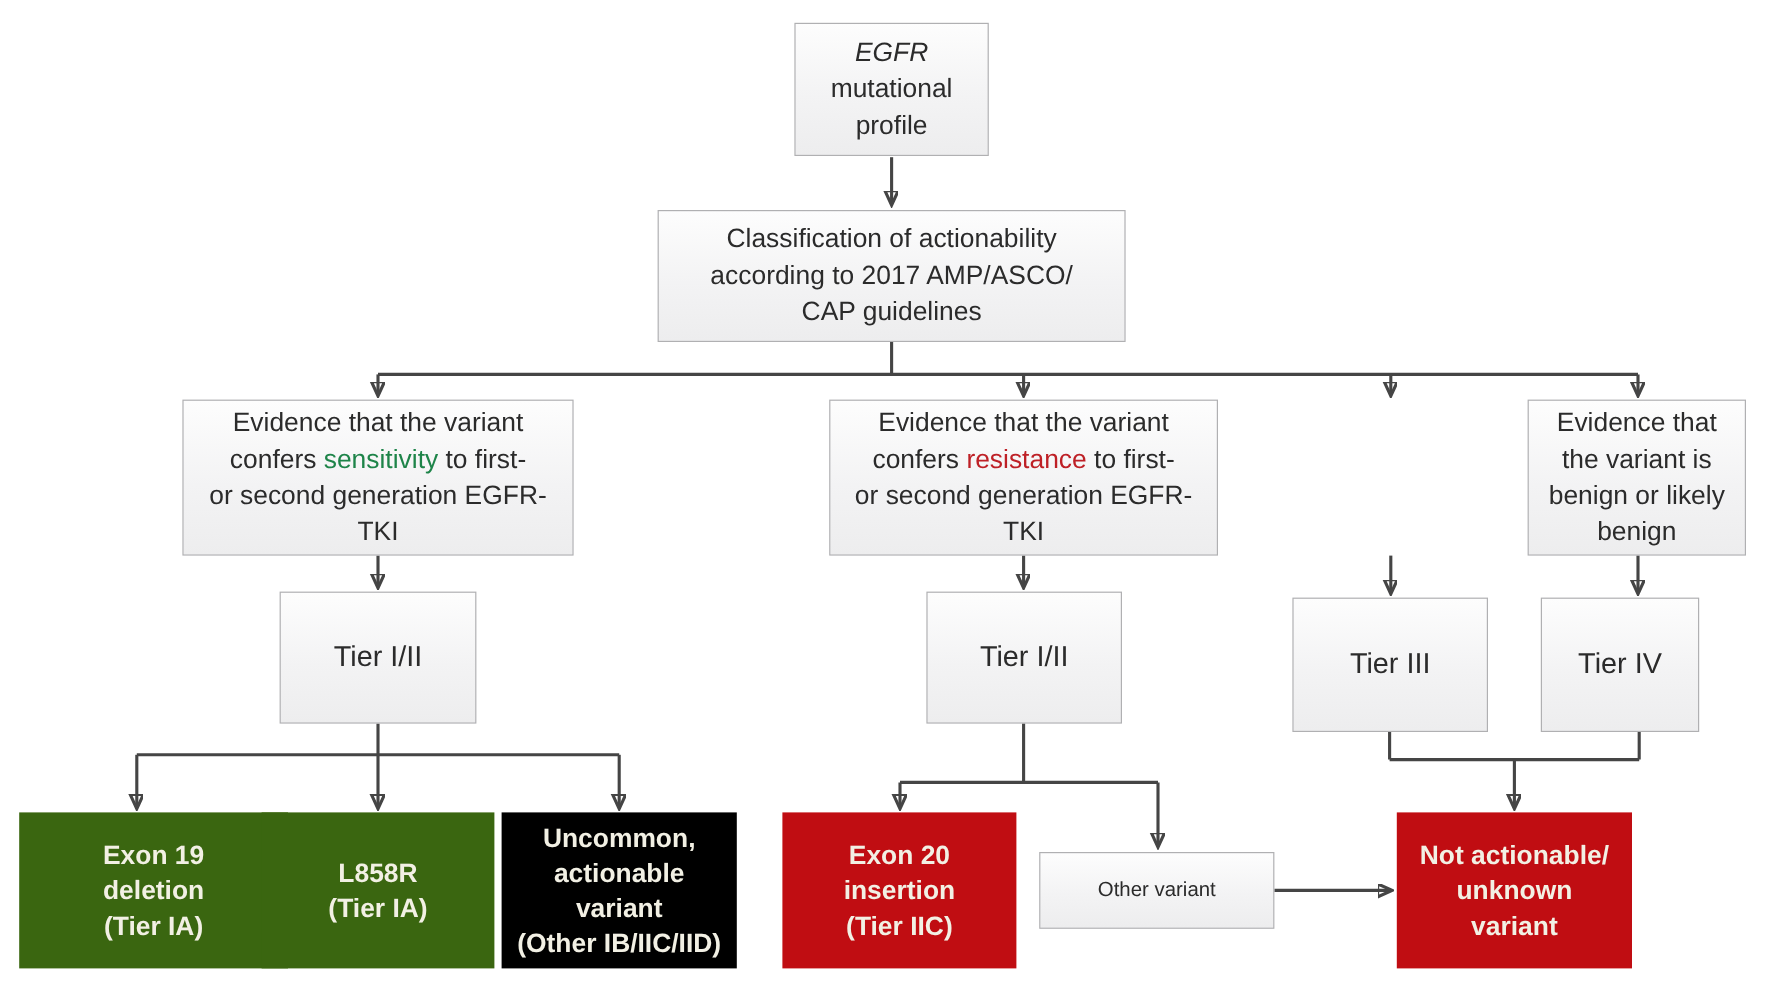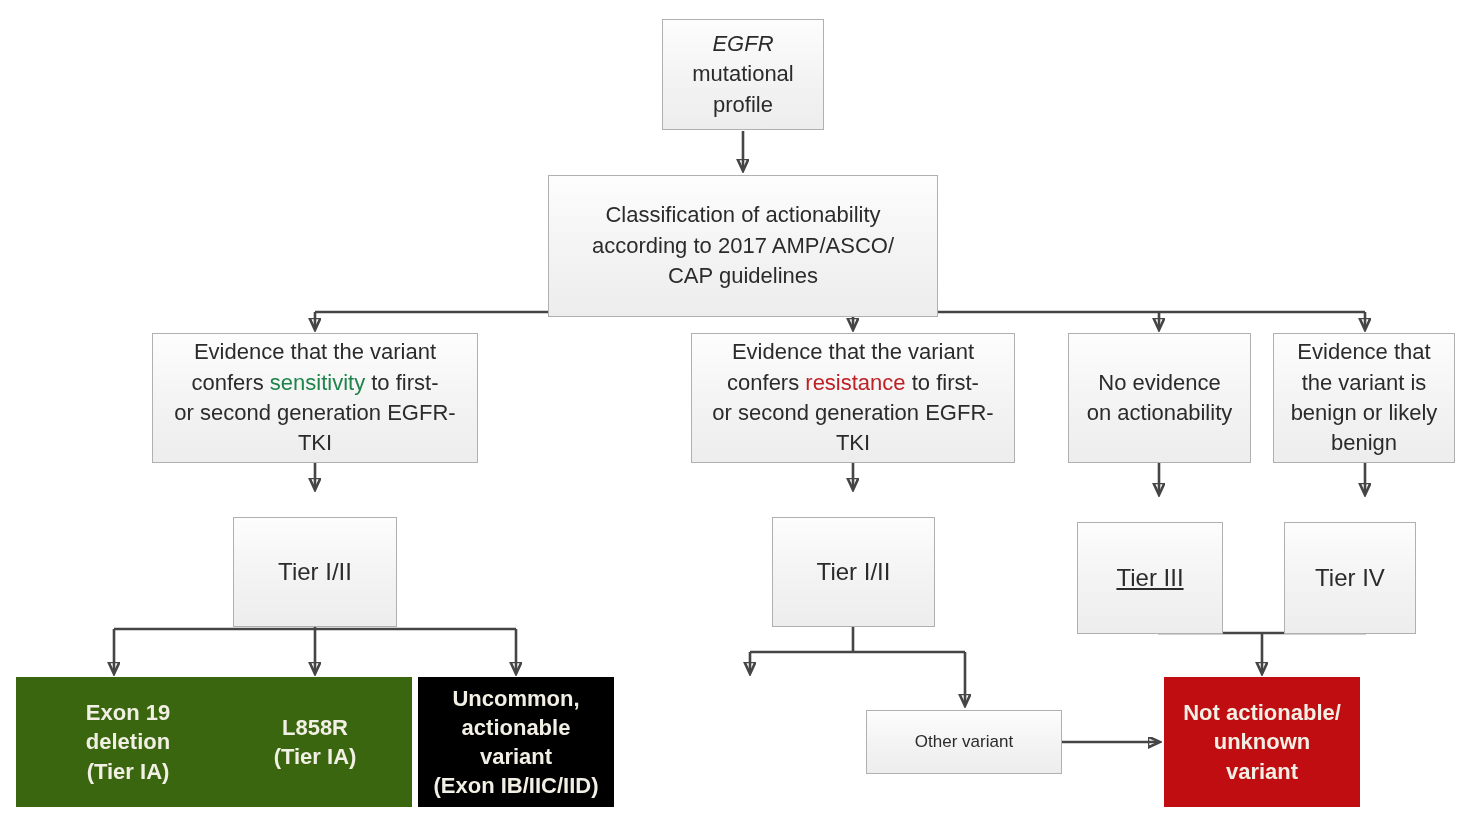--- a/index.html
+++ b/index.html
@@ -19,21 +19,21 @@
     display:flex;flex-direction:column;
     justify-content:center;align-items:center;
     text-align:center;
   }
   .light{
     background:linear-gradient(180deg,#fdfdfd 0%,#f3f3f4 55%,#ededee 100%);
     border:1.5px solid #b0b0b2;
     font-size:22px;line-height:1.38;
     padding:3px 7px;
   }
-  .tier{font-size:24px;margin-top:24px;}
+  .tier{font-size:24px;}
   .leaf{
     font-weight:bold;
     font-size:22px;line-height:1.33;
     color:#f2f0e4;
     padding:2px 4px;
   }
   .ln{display:block;white-space:nowrap;}
   .hl{font-weight:normal;}
   .it{font-style:italic;display:block;}
   .blk{display:block;}
@@ -78,21 +78,21 @@
     <path d="M1262,633 L1262,673" marker-end="url(#arr)"></path>
 
     <path d="M1062,742 L1159,742" marker-end="url(#arr)"></path>
   </svg>
 
   <div class="node light" style="left:662px;top:19px;width:162px;height:111px;">
     <span class="it">EGFR</span>
     <span class="blk">mutational profile</span>
   </div>
 
-  <div class="node light" style="left:548px;top:175px;width:390px;height:142px;">
+  <div class="node light" style="left:548px;top:175px;width:390px;height:110px;">
     <span class="ln">Classification of actionability</span>
     <span class="ln">according to 2017 AMP/ASCO/</span>
     <span class="ln">CAP guidelines</span>
   </div>
 
   <div class="node light" style="left:152px;top:333px;width:326px;height:130px;">
     <span class="ln">Evidence that the variant</span>
     <span class="ln">
       <span>confers </span><span class="hl" style="color: rgb(30, 132, 73);">sensitivity</span><span> to first-</span>
     </span>
@@ -102,39 +102,35 @@
 
   <div class="node light" style="left:691px;top:333px;width:324px;height:130px;">
     <span class="ln">Evidence that the variant</span>
     <span class="ln">
       <span>confers </span><span class="hl" style="color: rgb(190, 32, 38);">resistance</span><span> to first-</span>
     </span>
     <span class="ln">or second generation EGFR-</span>
     <span class="ln">TKI</span>
   </div>
 
-  <div class="node light" style="left:1068px;top:333px;width:183px;height:130px;">
-    <span class="ln">No evidence</span>
-    <span class="ln">on actionability</span>
-  </div>
 
   <div class="node light" style="left:1273px;top:333px;width:182px;height:130px;">
     <span class="ln">Evidence that</span>
     <span class="ln">the variant is</span>
     <span class="ln">benign or likely</span>
     <span class="ln">benign</span>
   </div>
 
   <div class="node light tier" style="left:233px;top:493px;width:164px;height:110px;">
     <span>Tier I/II</span>
   </div>
   <div class="node light tier" style="left:772px;top:493px;width:163px;height:110px;">
     <span>Tier I/II</span>
   </div>
-  <div class="node light tier" style="left:1077px;top:498px;width:146px;height:112px;text-decoration:underline;">
+  <div class="node light tier" style="left:1077px;top:498px;width:163px;height:112px;">
     <span>Tier III</span>
   </div>
   <div class="node light tier" style="left:1284px;top:498px;width:132px;height:112px;">
     <span>Tier IV</span>
   </div>
 
   <div class="node leaf" style="left: 16px; top: 677px; width: 224px; height: 130px; background-color: rgb(58, 102, 16);">
     <span class="ln">Exon 19</span>
     <span class="ln">deletion</span>
     <span class="ln">(Tier IA)</span>
@@ -142,23 +138,28 @@
 
   <div class="node leaf" style="left: 218px; top: 677px; width: 194px; height: 130px; background-color: rgb(58, 102, 16);">
     <span class="ln">L858R</span>
     <span class="ln">(Tier IA)</span>
   </div>
 
   <div class="node leaf" style="left: 418px; top: 677px; width: 196px; height: 130px; background-color: #000000;">
     <span class="ln">Uncommon,</span>
     <span class="ln">actionable</span>
     <span class="ln">variant</span>
-    <span class="ln">(Exon IB/IIC/IID)</span>
+    <span class="ln">(Other IB/IIC/IID)</span>
   </div>
 
+  <div class="node leaf" style="left: 652px; top: 677px; width: 195px; height: 130px; background-color: rgb(192, 13, 18);">
+    <span class="ln">Exon 20</span>
+    <span class="ln">insertion</span>
+    <span class="ln">(Tier IIC)</span>
+  </div>
 
   <div class="node light" style="left:866px;top:710px;width:196px;height:64px;font-size:17px;">
     <span>Other variant</span>
   </div>
 
   <div class="node leaf" style="left: 1164px; top: 677px; width: 196px; height: 130px; background-color: rgb(192, 13, 18);">
     <span class="ln">Not actionable/</span>
     <span class="ln">unknown</span>
     <span class="ln">variant</span>
   </div>

